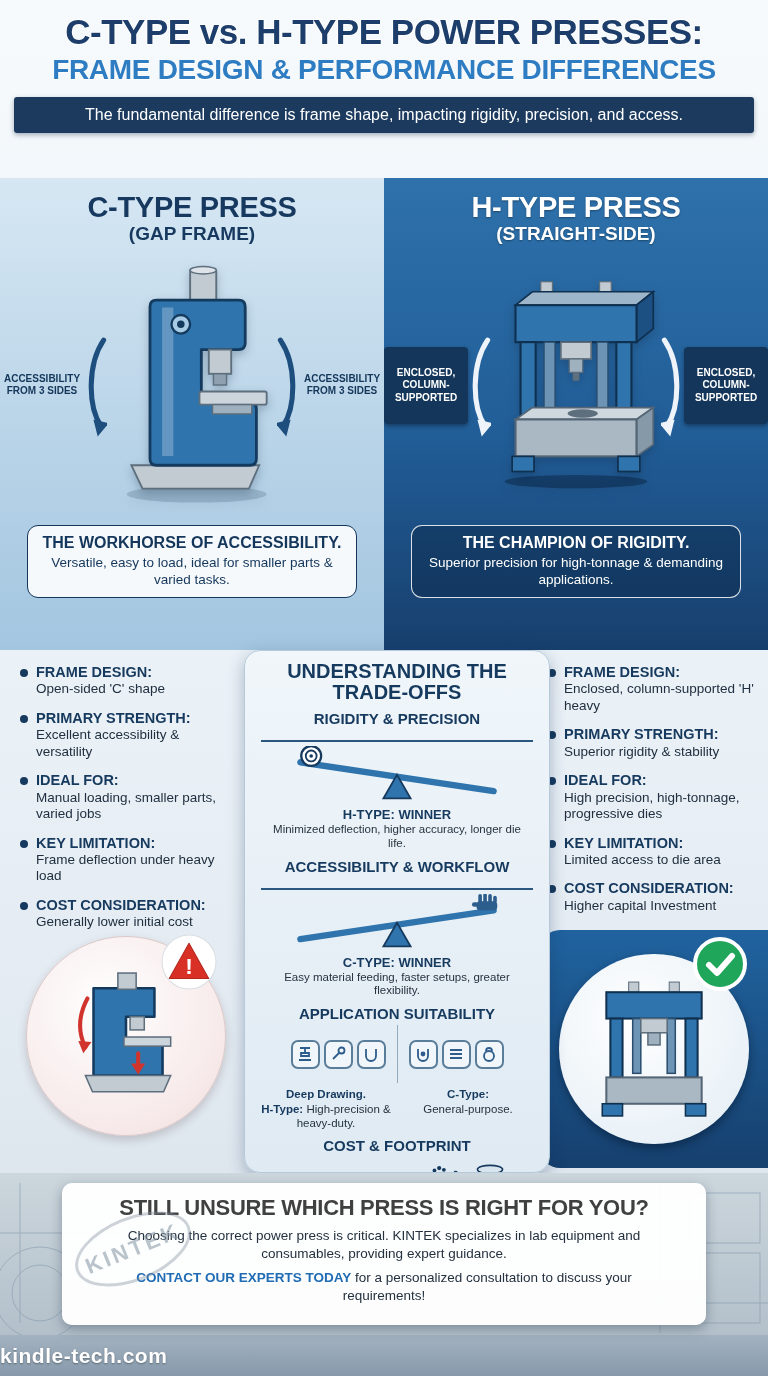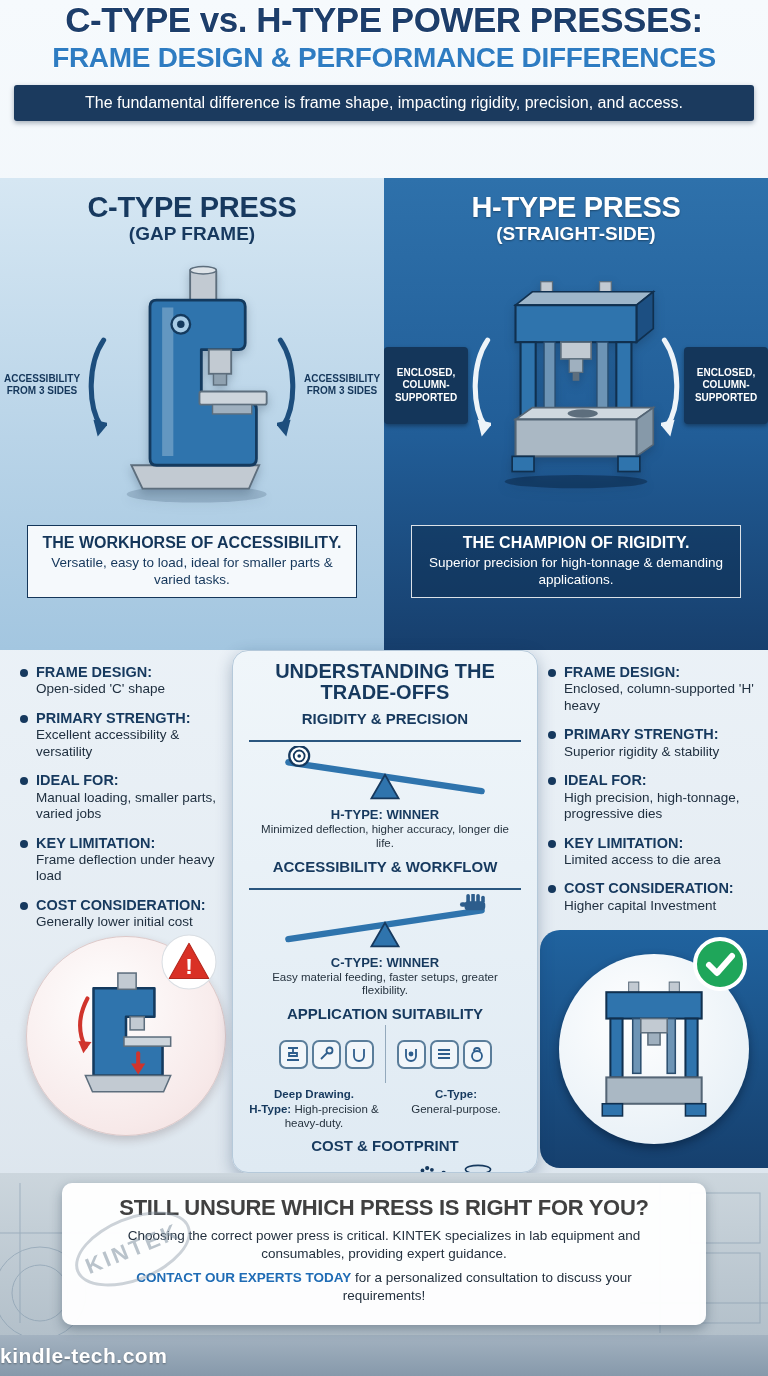--- a/index.html
+++ b/index.html
@@ -2,21 +2,21 @@
 <html><head>
 <meta charset="utf-8">
 <style>
   * { margin:0; padding:0; box-sizing:border-box; }
   html,body { background:#6b7c8c; }
   body { font-family:"Liberation Sans","DejaVu Sans",sans-serif; }
   .page { position:relative; width:768px; height:1376px; margin:0 auto; overflow:hidden;
           background:linear-gradient(180deg,#f6fafd 0%,#eef4f9 35%,#e3ebf2 75%,#d5dfe8 100%); }
 
   
-  .header { height:178px; padding-top:2px; text-align:center; }
+  .header { height:178px; padding-top:14px; text-align:center; }
   .title1 { font-size:35px; font-weight:900; color:#1d3e6b; letter-spacing:-0.5px; line-height:1.05;
             text-shadow:0 1px 0 #fff, 0 -1px 0 #fff, 1px 0 0 #fff, -1px 0 0 #fff; }
   .title2 { font-size:28px; font-weight:800; color:#2e7cc2; margin-top:3px; letter-spacing:-0.3px;
             text-shadow:0 1px 0 #fff; }
   .banner { margin:11px 14px 0; background:#1b3a5e; color:#ffffff; font-size:16px; font-weight:500;
             padding:9px 8px; border-radius:3px; box-shadow:0 2px 5px rgba(10,30,55,.35); }
 
   
   .panels { display:flex; height:472px; }
   .panel { flex:1; padding-top:14px; text-align:center; position:relative; overflow:hidden; }
@@ -26,37 +26,37 @@
   .panel-sub   { font-size:19px; font-weight:700; margin-top:1px; }
   .panel-c .panel-title, .panel-c .panel-sub { color:#17395f; }
   .panel-h .panel-title, .panel-h .panel-sub { color:#ffffff; text-shadow:0 1px 2px rgba(0,0,0,.35); }
   .illu-row { display:flex; align-items:center; justify-content:center; height:276px; margin-top:2px; }
   .side-label { width:84px; font-size:10px; font-weight:800; line-height:1.25; flex:none; }
   .panel-c .side-label { color:#14365a; }
   .panel-h .side-label { background:#14365a; color:#fff; padding:20px 3px; border-radius:4px;
                          box-shadow:0 2px 4px rgba(0,0,0,.35); }
   .arrow-svg { flex:none; margin:0 1px; }
   .machine { flex:none; filter:drop-shadow(0 4px 5px rgba(10,30,55,.25)); }
-  .tagline { width:86%; margin:2px auto 0; padding:8px 10px; border-radius:0; }
+  .tagline { width:86%; margin:2px auto 0; padding:8px 10px; border-radius:11px; }
   .c-tag { background:rgba(255,255,255,.88); border:1.5px solid #14365a; color:#14365a; }
   .h-tag { background:rgba(10,40,72,.45); border:1.5px solid rgba(255,255,255,.85); color:#fff; }
   .tag-title { font-weight:800; font-size:16px; line-height:1.1; }
   .tag-text  { font-size:13.5px; margin-top:3px; line-height:1.25; }
 
   
   .middle { position:relative; height:523px; }
   .feature-col { position:absolute; top:14px; width:210px; }
   .feature-col.left  { left:20px; }
   .feature-col.right { left:548px; }
   .feature { display:flex; gap:8px; margin-bottom:12px; text-align:left; }
   .dot { width:8px; height:8px; border-radius:50%; background:#16395e; margin-top:5px; flex:none; }
   .f-label { font-size:14.5px; font-weight:800; color:#16395e; line-height:1.2; }
   .f-text  { font-size:13.5px; color:#203040; line-height:1.22; }
 
-  .center-card { position:absolute; left:232px; top:0; width:306px; height:523px; overflow:hidden;
+  .center-card { position:absolute; left:244px; top:0; width:306px; height:523px; overflow:hidden;
                  background:linear-gradient(180deg,#f0f6fa 0%,#dfeaf3 100%);
                  border:1px solid #b5c9da; border-radius:16px; text-align:center;
                  box-shadow:0 5px 16px rgba(18,48,86,.3); padding:10px 10px; }
   .card-title { font-size:20px; font-weight:900; color:#16395e; line-height:1.05; }
   .rule-heading { font-size:15px; font-weight:800; color:#16395e; border-bottom:2px solid #2a567f;
                   padding-bottom:13px; margin:7px 6px 4px; }
   .plain-heading { font-size:15px; font-weight:800; color:#16395e; margin:7px 0 3px; }
   .winner { font-size:13px; font-weight:800; color:#16395e; margin-top:1px; }
   .desc   { font-size:11.5px; color:#26333f; line-height:1.2; margin:1px 10px 0; }
   .app-icons { display:flex; justify-content:center; align-items:center; margin-top:3px; }

